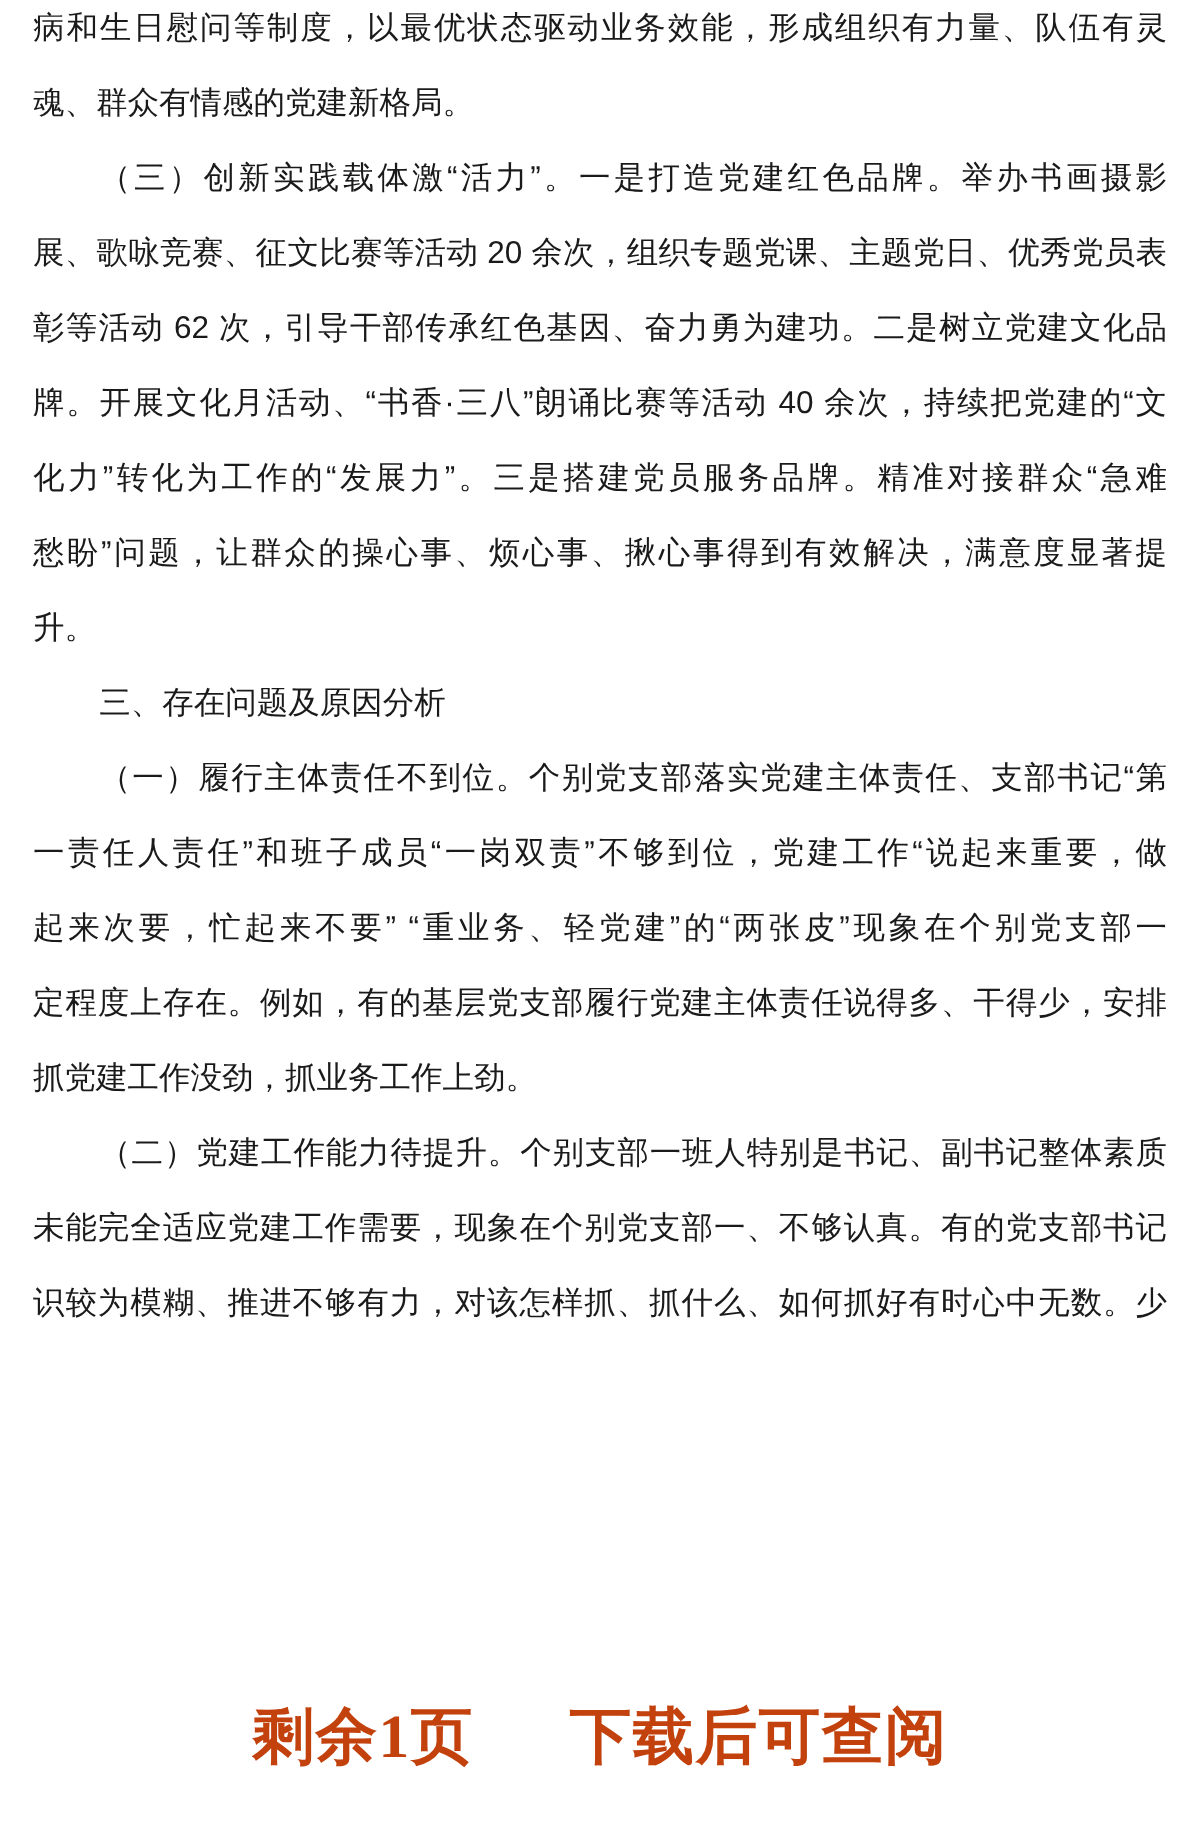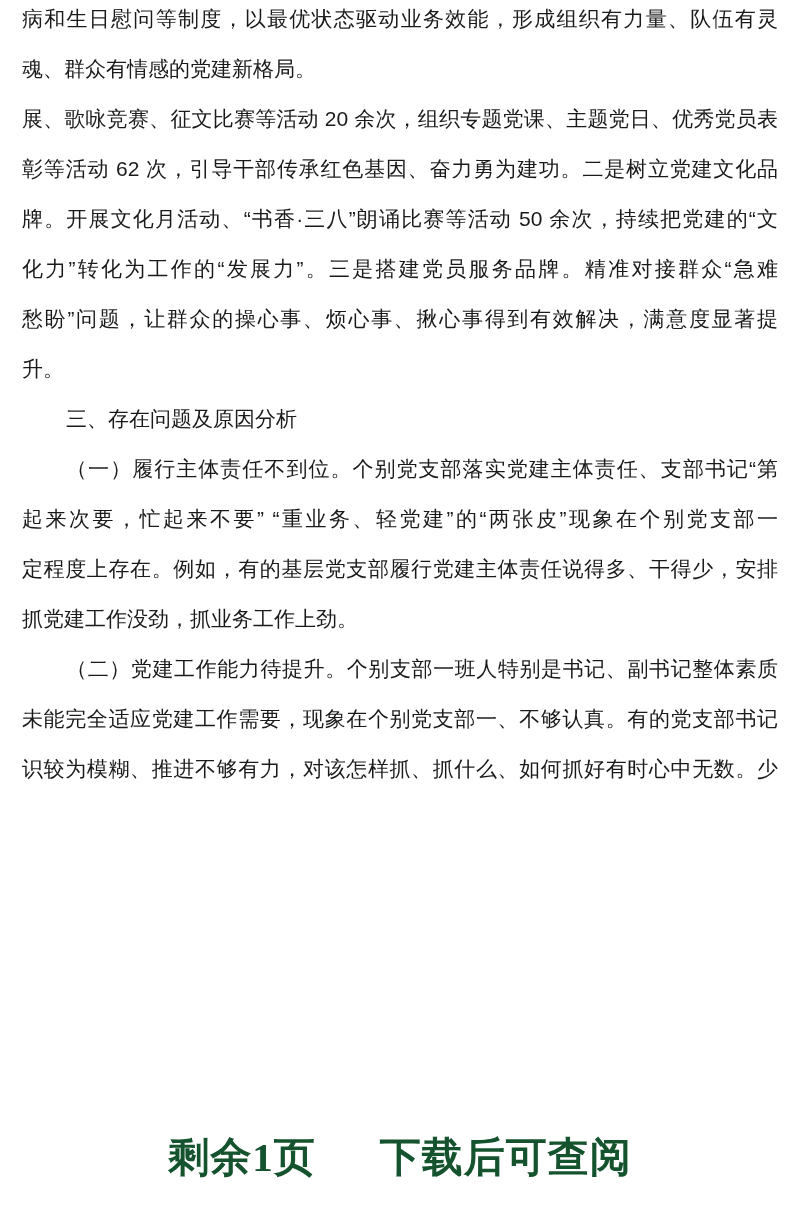--- a/index.html
+++ b/index.html
@@ -45,40 +45,42 @@
     left: 0;
     right: 0;
     top: 1130px;
     display: flex;
     justify-content: center;
     align-items: center;
     gap: 64px;
     font-family: "Liberation Serif", "DejaVu Serif", serif;
     font-weight: bold;
     font-size: 41px;
-    color: #14532d;
+    color: #c2410c;
     letter-spacing: 1px;
   }
 </style>
 </head>
 <body>
 
 <div class="page">
 
   <div class="doc">
     <div class="ln j">病和生日慰问等制度，以最优状态驱动业务效能，形成组织有力量、队伍有灵</div>
     <div class="ln">魂、群众有情感的党建新格局。</div>
+    <div class="ln j ind">（三）创新实践载体激“活力”。一是打造党建红色品牌。举办书画摄影</div>
     <div class="ln j">展、歌咏竞赛、征文比赛等活动 20 余次，组织专题党课、主题党日、优秀党员表</div>
     <div class="ln j">彰等活动 62 次，引导干部传承红色基因、奋力勇为建功。二是树立党建文化品</div>
-    <div class="ln j">牌。开展文化月活动、“书香·三八”朗诵比赛等活动 50 余次，持续把党建的“文</div>
+    <div class="ln j">牌。开展文化月活动、“书香·三八”朗诵比赛等活动 40 余次，持续把党建的“文</div>
     <div class="ln j">化力”转化为工作的“发展力”。三是搭建党员服务品牌。精准对接群众“急难</div>
     <div class="ln j">愁盼”问题，让群众的操心事、烦心事、揪心事得到有效解决，满意度显著提</div>
     <div class="ln">升。</div>
     <div class="ln ind">三、存在问题及原因分析</div>
     <div class="ln j ind">（一）履行主体责任不到位。个别党支部落实党建主体责任、支部书记“第</div>
+    <div class="ln j">一责任人责任”和班子成员“一岗双责”不够到位，党建工作“说起来重要，做</div>
     <div class="ln j">起来次要，忙起来不要” “重业务、轻党建”的“两张皮”现象在个别党支部一</div>
     <div class="ln j">定程度上存在。例如，有的基层党支部履行党建主体责任说得多、干得少，安排</div>
     <div class="ln">抓党建工作没劲，抓业务工作上劲。</div>
     <div class="ln j ind">（二）党建工作能力待提升。个别支部一班人特别是书记、副书记整体素质</div>
     <div class="ln j">未能完全适应党建工作需要，现象在个别党支部一、不够认真。有的党支部书记</div>
     <div class="ln j">识较为模糊、推进不够有力，对该怎样抓、抓什么、如何抓好有时心中无数。少</div>
   </div>
 
   <div class="footer">
     <span>剩余1页</span>

